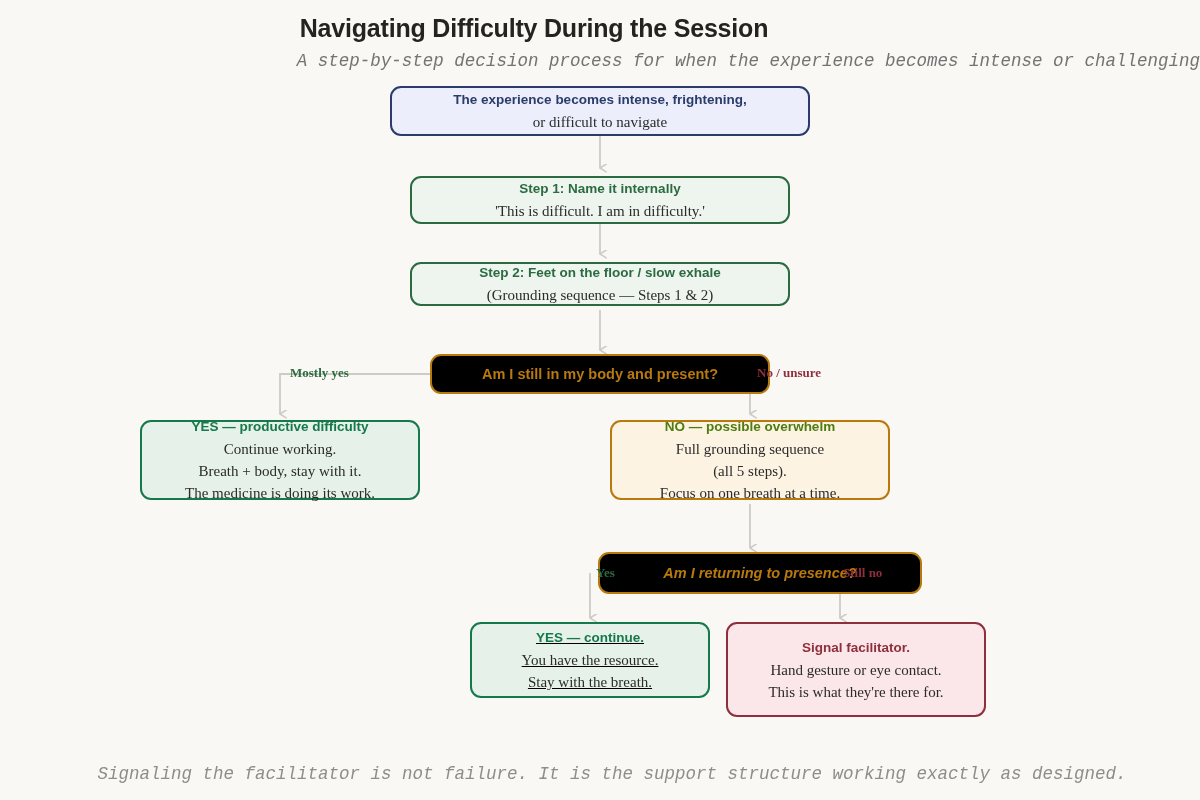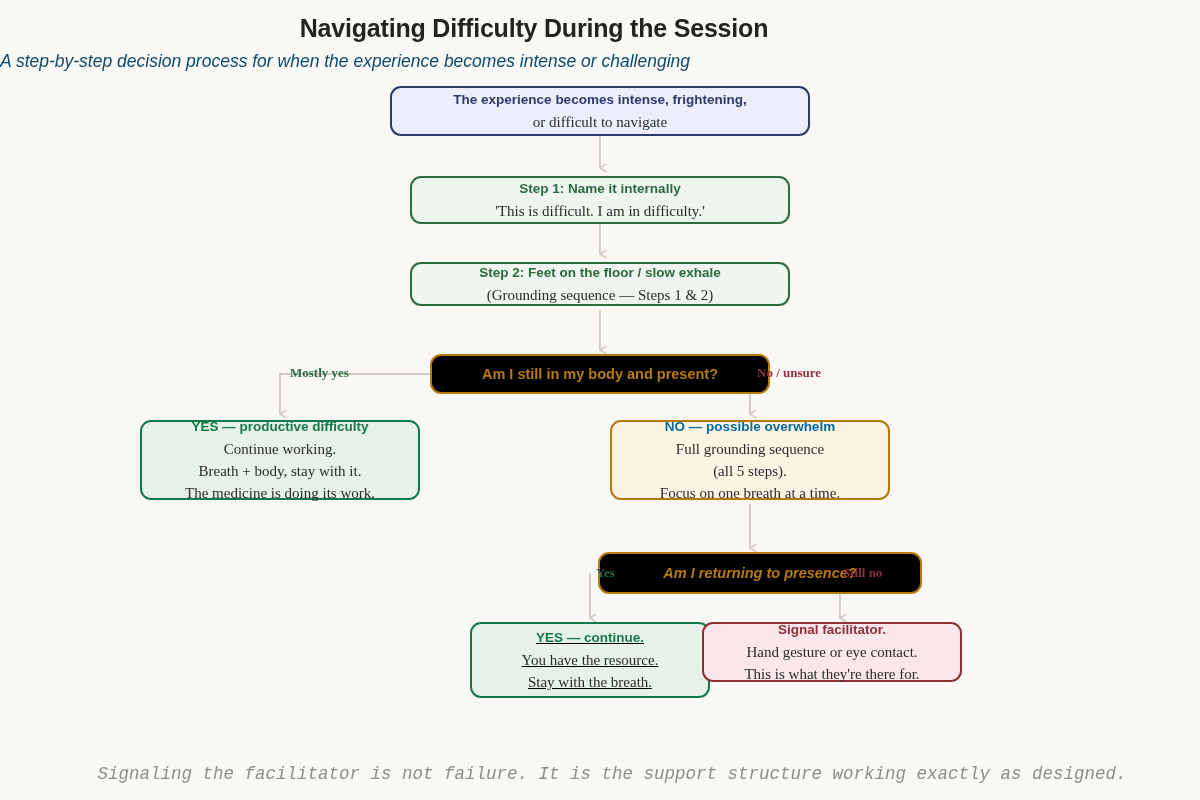--- a/index.html
+++ b/index.html
@@ -38,25 +38,25 @@
     font-size: 25px;
     font-weight: bold;
     color: #24231f;
     letter-spacing: -0.2px;
   }
   .subtitle {
     position: absolute;
     left: 0;
     top: 51px;
     width: 1200px;
-    text-align: left;
-    font-family: Liberation Sans, sans-serif;
+    text-align: right;
+    font-family: Liberation Mono, monospace;
     font-style: italic;
     font-size: 17.5px;
-    color: #0c4a6e;
+    color: #737373;
   }
   .footer {
     position: absolute;
     left: 12px;
     top: 764px;
     width: 1200px;
     text-align: center;
     font-family: Liberation Mono, monospace;
     font-style: italic;
     font-size: 17.5px;
@@ -98,21 +98,21 @@
   .n-step   { background:#edf5ee; border:2px solid #2c6b41; }
   .n-step .hd { color:#2c6b41; }
 
   .n-dec    { background:#000000; border:2.5px solid #b8790d; }
   .n-dec .hd { color:#b8790d; font-size:14.5px; }
 
   .n-good   { background:#e6f1e9; border:2.5px solid #16794a; }
   .n-good .hd { color:#16794a; }
 
   .n-warn   { background:#fdf3e3; border:2.5px solid #b8790d; }
-  .n-warn .hd { color:#0369a1;text-align:right; }
+  .n-warn .hd { color:#4d7c0f;text-align:right; }
 
   .n-alert  { background:#fbe7ea; border:2.5px solid #8e2f3c; }
   .n-alert .hd { color:#8e2f3c; }
 
   .edge-label {
     position: absolute;
     font-family: Liberation Serif, serif;
     font-weight: bold;
     font-size: 13px;
     white-space: nowrap;
@@ -196,21 +196,21 @@
 
   <div class="edge-label lbl-yes" style="left:596px; top:565px;">Yes</div>
   <div class="edge-label lbl-no" style="left:843px; top:565px;">Still no</div>
 
   <div class="node n-good overflow" style="left:470px; top:622px; width:240px; height:76px;text-decoration:underline;">
     <div class="hd">YES — continue.</div>
     <div class="ln">You have the resource.</div>
     <div class="ln">Stay with the breath.</div>
   </div>
 
-  <div class="node n-alert overflow" style="left:702px; top:622px; width:260px; height:60px;">
+  <div class="node n-alert overflow" style="left:726px; top:622px; width:260px; height:95px;">
     <div class="hd">Signal facilitator.</div>
     <div class="ln">Hand gesture or eye contact.</div>
     <div class="ln">This is what they're there for.</div>
   </div>
 
   <div class="footer">Signaling the facilitator is not failure. It is the support structure working exactly as designed.</div>
 
 </div>
 
 </body></html>

